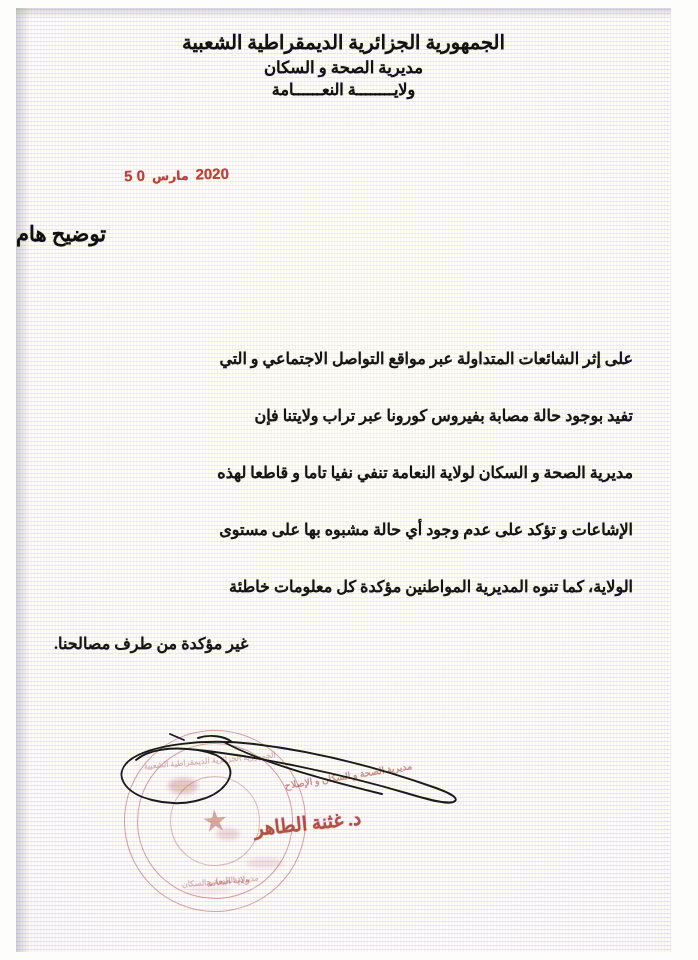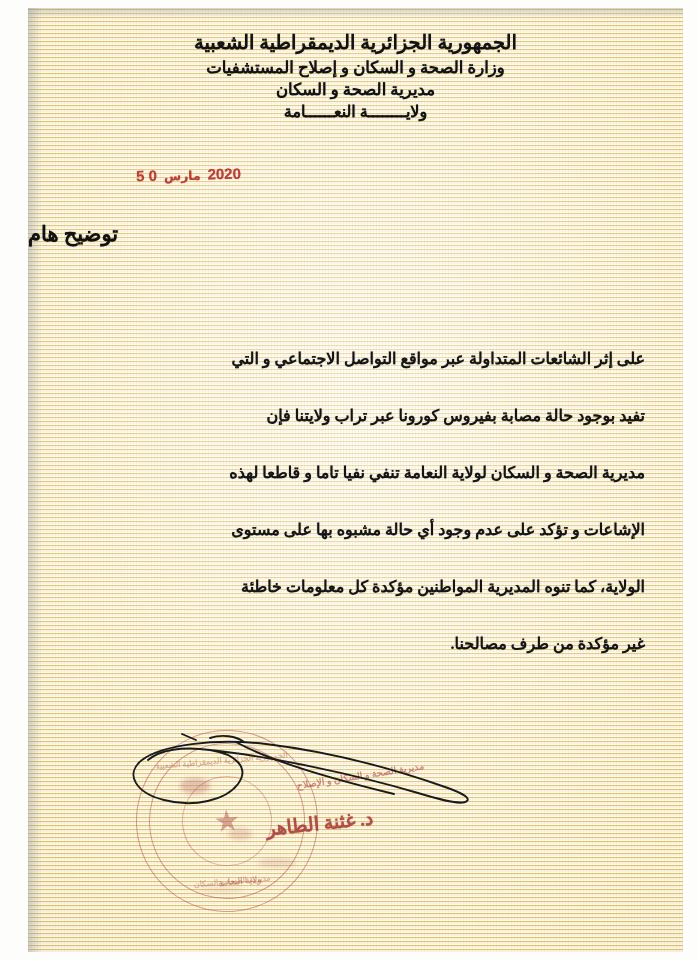--- a/index.html
+++ b/index.html
@@ -8,23 +8,23 @@
     width:698px;height:960px;
     background:#fdfdfb;
     font-family:"Liberation Serif","DejaVu Serif",serif;
     overflow:hidden;
     position:relative;
   }
 
   
   #sheet{
     position:absolute;
-    left:28px; top:8px;
+    left:16px; top:8px;
     width:655px; height:944px;
-    background:#eab308;
+    background:#fef9c3;
     overflow:hidden;
   }
   
   #sheet::before{
     content:"";
     position:absolute; inset:0;
     background:repeating-linear-gradient(
       to bottom,
       rgba(255,255,255,.95) 0px,
       rgba(255,255,255,.95) 1px,
@@ -118,21 +118,21 @@
     right:38px;
     left:38px;
     color:#141414;
     font-size:16px;
     font-weight:700;
     line-height:57px;
     text-align:justify;
     text-shadow:0 0 1px rgba(35,35,35,.42);
   }
   #body-text p{margin:0;}
-  #body-text p.last{text-align:right;}
+  #body-text p.last{text-align:left;}
 
   
   #signature-block{
     position:absolute;
     left:60px; top:700px;
     width:420px; height:230px;
   }
   #seal{
     position:absolute;
     left:48px; top:22px;
@@ -214,21 +214,20 @@
 <body>
 
 <div id="sheet">
   <div class="topedge"></div>
   <div class="gutter"></div>
 
   <div id="content">
 
     <div id="letterhead">
       <div class="l1">الجمهورية الجزائرية الديمقراطية الشعبية</div>
-      <div class="l2">وزارة الصحة و السكان و إصلاح المستشفيات</div>
       <div class="l3">مديرية الصحة و السكان</div>
       <div class="l4">ولايــــــــة النعــــــامة</div>
     </div>
 
     <div id="date-stamp">
       <span class="dyear">2020</span>
       <span class="dmon">مارس</span>
       <span class="dnum">0 5</span>
     </div>
 

